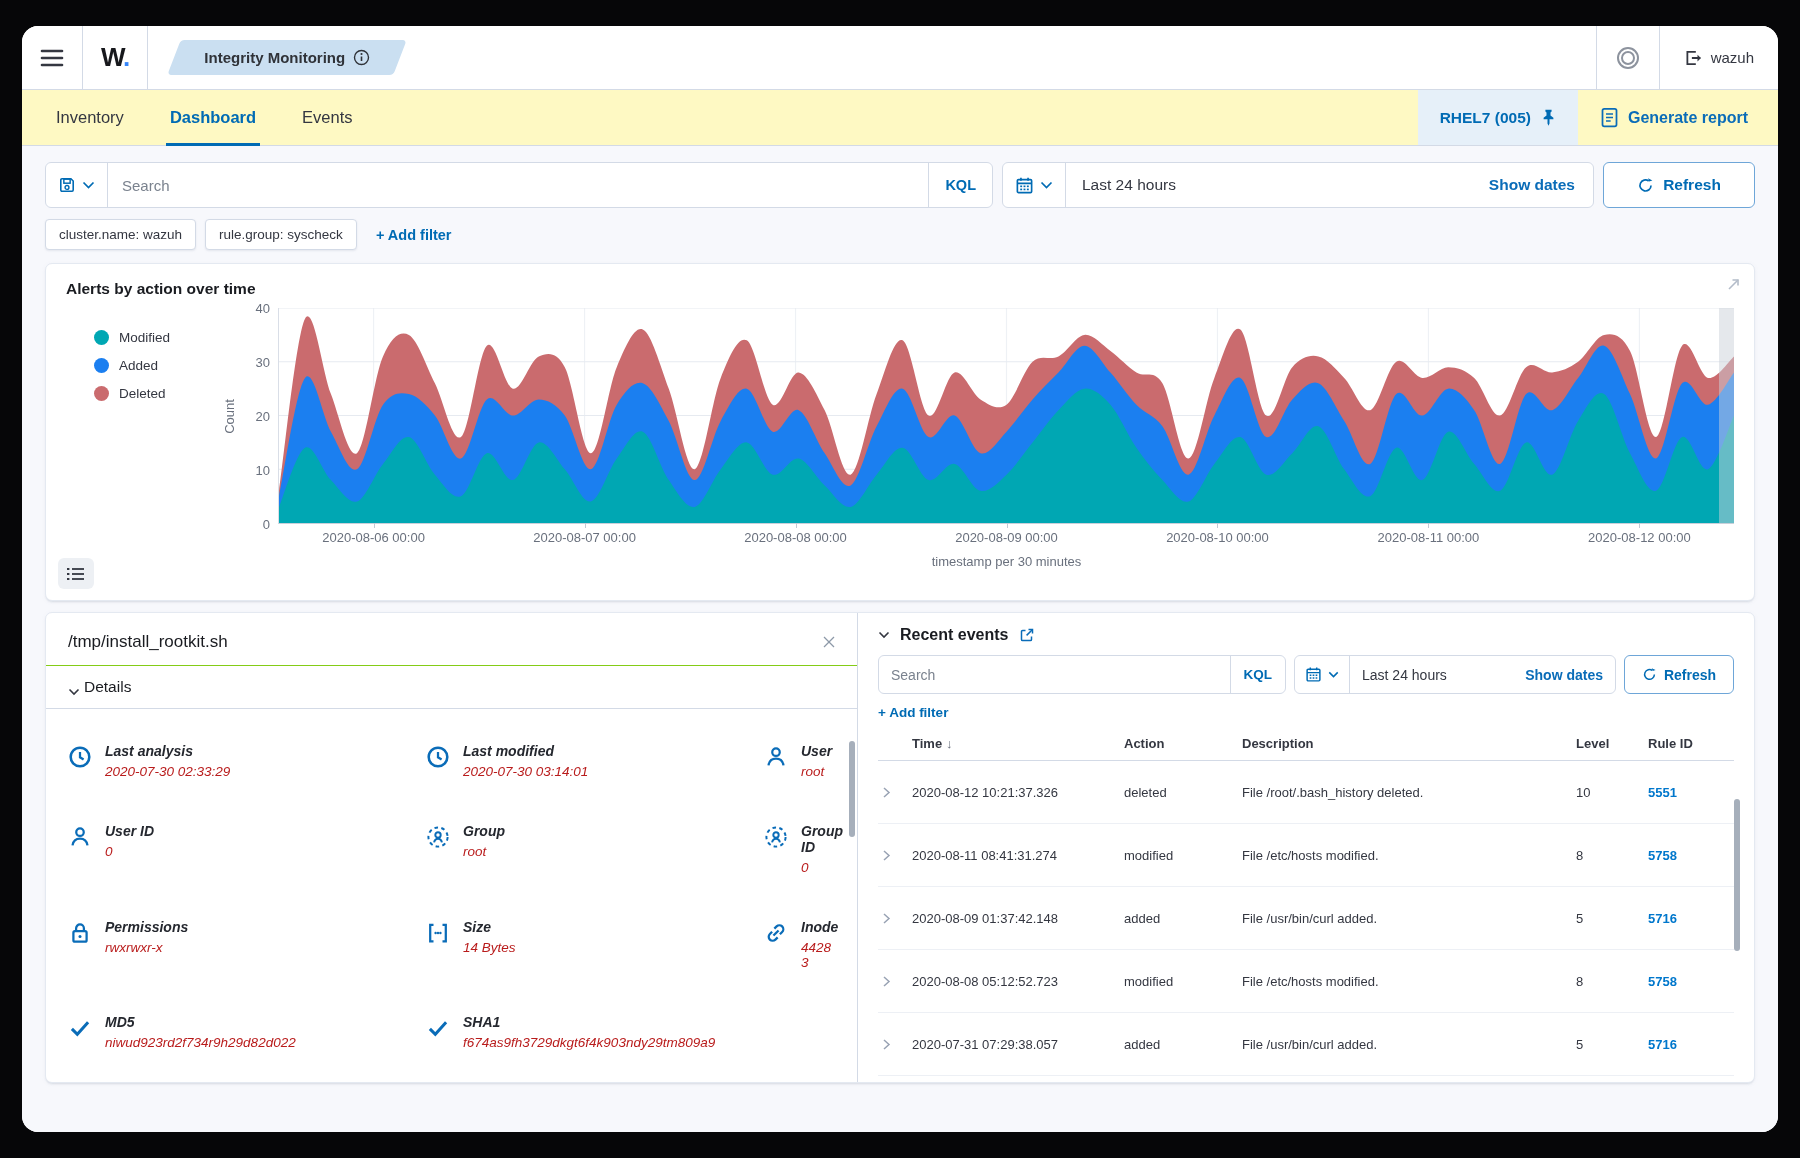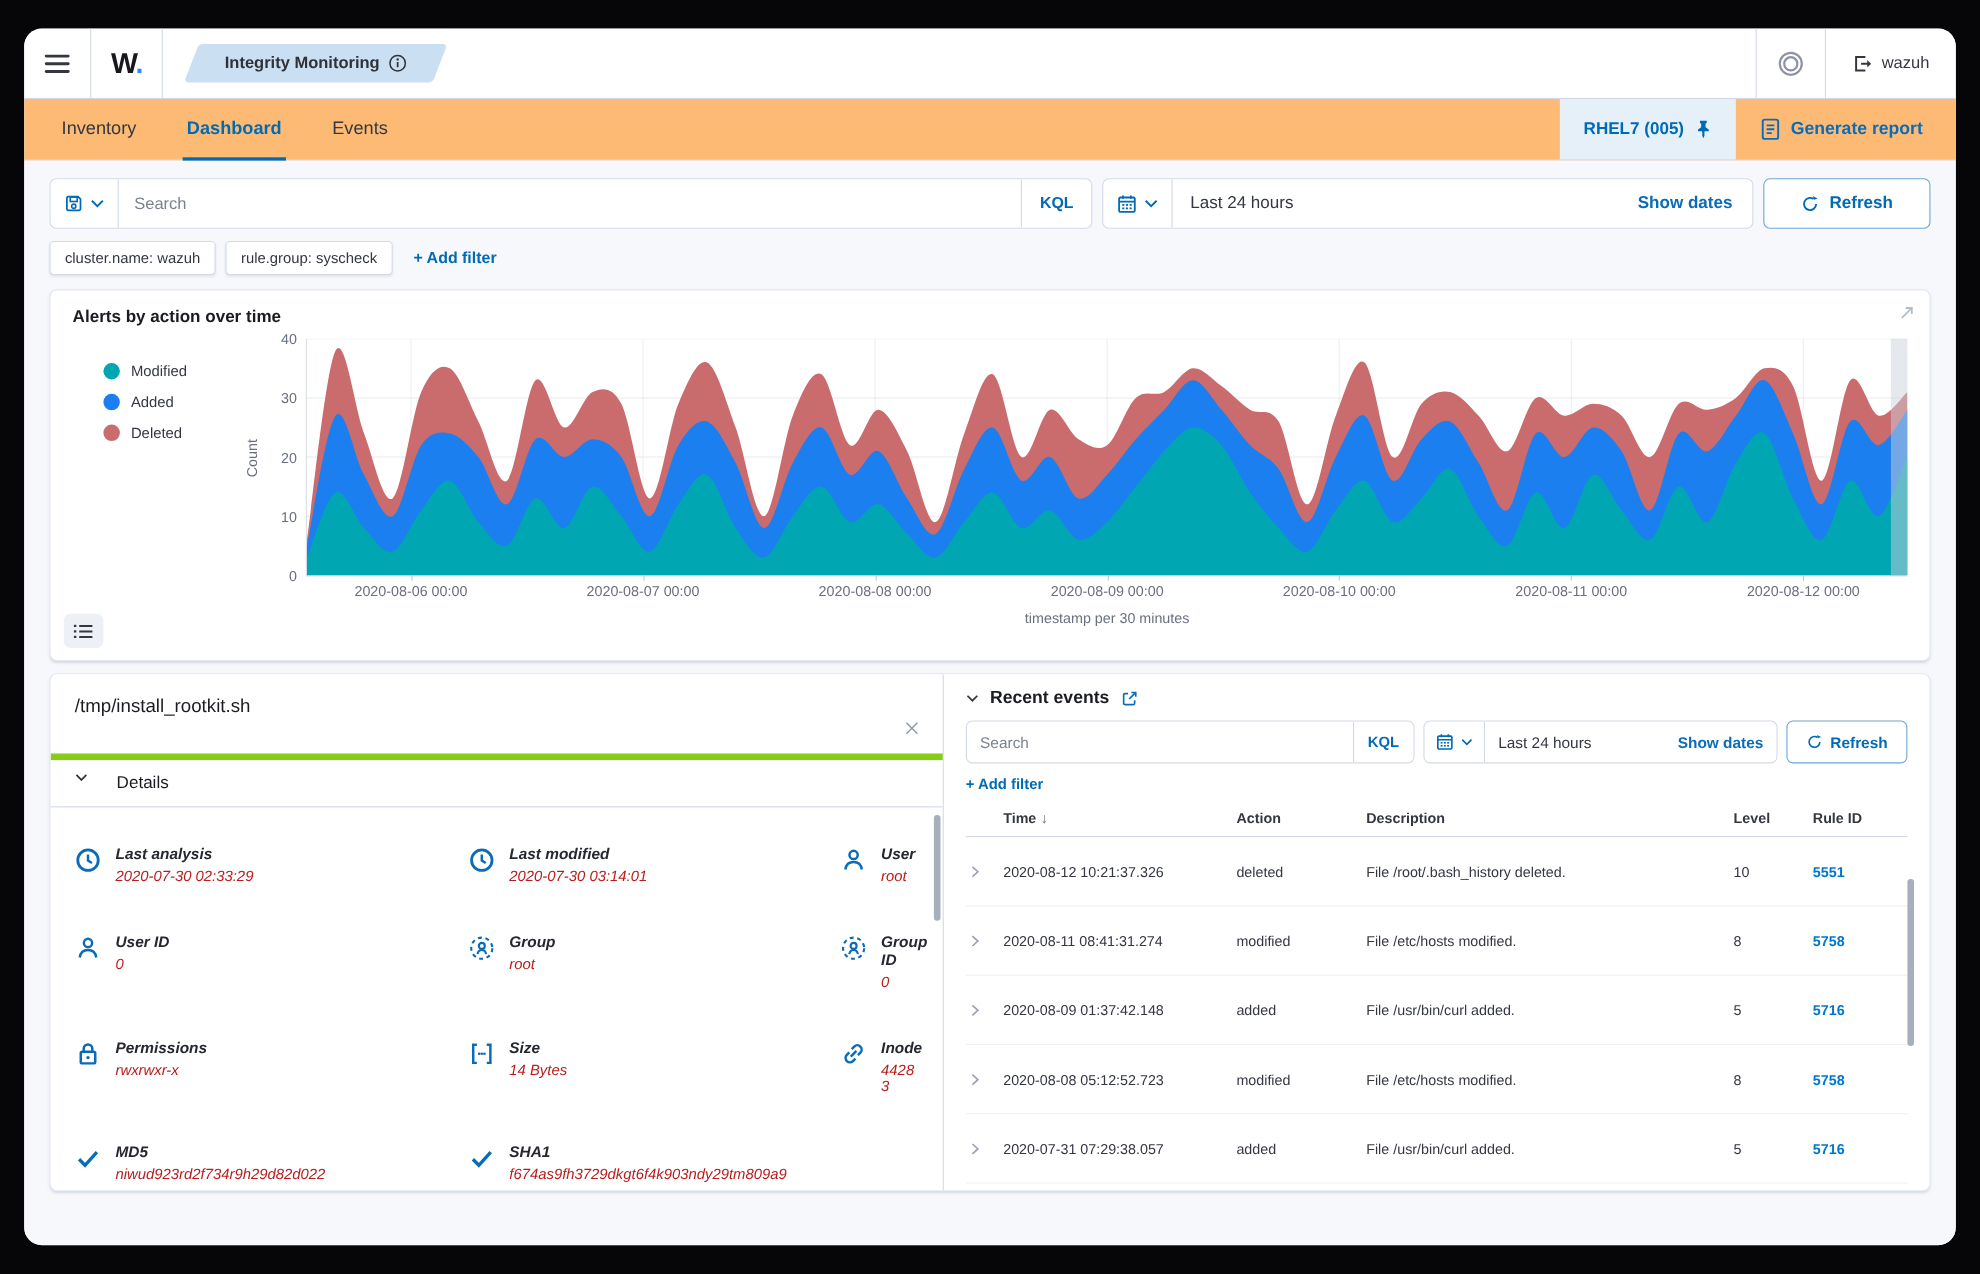--- a/index.html
+++ b/index.html
@@ -14,21 +14,21 @@
   .brand { font-weight:700; font-size:26px; color:#17181c; letter-spacing:-1px; }
   .brand .dot { color:#3585f9; }
   .crumb-wrap { display:flex; align-items:center; padding:12px 26px; }
   .crumb { position:relative; padding:9px 30px; }
   .crumb::before { content:""; position:absolute; inset:0; background:#cadff1; transform:skewX(-21deg); border-radius:4px; }
   .crumb-inner { position:relative; display:flex; align-items:center; gap:8px; font-size:15px; font-weight:600; color:#2f3238; }
   .tb-right { margin-left:auto; display:flex; align-items:stretch; }
   .user-btn { display:flex; align-items:center; gap:9px; font-size:15px; color:#343741; padding:0 24px; }
 
   
-  .tabbar { height:56px; border-bottom:1px solid #d3dae6; display:flex; align-items:stretch; padding-left:34px; flex-shrink:0; background:#fdba74; }
+  .tabbar { height:56px; border-bottom:1px solid #d3dae6; display:flex; align-items:stretch; padding-left:34px; flex-shrink:0; background:#fef9c3; }
   .tab { display:flex; align-items:center; font-size:16.5px; color:#343741; margin-right:46px; position:relative; cursor:pointer; }
   .tab.active { color:#006bb4; font-weight:700; }
   .tab.active::after { content:""; position:absolute; left:-4px; right:-4px; bottom:-1px; height:3px; background:#006bb4; }
   .tab-right { margin-left:auto; display:flex; align-items:stretch; }
   .agent-chip { background:#e6f0f9; display:flex; align-items:center; gap:10px; padding:0 22px; color:#006bb4; font-size:15.5px; font-weight:600; }
   .gen-report { display:flex; align-items:center; gap:9px; color:#0a6cb8; font-size:16px; font-weight:600; padding:0 30px 0 22px; }
 
   
   .content { flex:1; background:#f7f8fc; padding:16px 23px 0; overflow:hidden; }
 
@@ -66,24 +66,24 @@
   .xlabels { position:absolute; top:100%; left:0; right:0; height:26px; }
   .xlabels span { position:absolute; top:7px; transform:translateX(-50%); font-size:13px; color:#69707d; white-space:nowrap; }
   .xlabels i { position:absolute; top:0; width:1px; height:5px; background:#c2c9d4; }
   .x-caption { position:absolute; top:calc(100% + 31px); left:0; right:0; text-align:center; font-size:13px; color:#69707d; }
   .expand-icon { position:absolute; top:13px; right:13px; cursor:pointer; }
   .list-btn { position:absolute; left:12px; bottom:11px; width:36px; height:31px; background:#edf0f4; border:none; border-radius:6px; display:flex; align-items:center; justify-content:center; cursor:pointer; }
 
   
   .bottom-card { display:flex; height:471px; overflow:hidden; }
   .pane-left { width:812px; border-right:1px solid #d3dae6; position:relative; flex-shrink:0; }
-  .file-header { display:flex; align-items:flex-start; padding:19px 18px 13px 22px;flex-direction:column; }
+  .file-header { display:flex; align-items:flex-start; padding:19px 18px 13px 22px; }
   .file-path { font-size:17px; color:#1a1c21; }
   .close-x { margin-left:auto; cursor:pointer; padding:2px; }
-  .details-bar { border-top:6px solid #84cc16; border-bottom:1px solid #d3dae6; padding:12px 22px; display:flex; align-items:flex-start; gap:26px; font-size:15.5px; color:#1a1c21; cursor:pointer; }
+  .details-bar { border-top:1px solid #84cc16; border-bottom:1px solid #d3dae6; padding:12px 22px; display:flex; align-items:flex-end; gap:4px; font-size:15.5px; color:#1a1c21; cursor:pointer; }
   .details-grid { padding:34px 22px 0; display:grid; grid-template-columns:358px 338px 1fr; row-gap:44px; }
   .d-item { display:flex; gap:13px;font-style:italic; }
   .d-icon { flex-shrink:0; margin-top:2px; }
   .d-label { font-size:14px; font-weight:700; color:#25282f; }
   .d-value { font-size:13.5px; color:#b91c1c; margin-top:5px; word-break:break-all; padding-right:10px; }
   .pane-scroll { position:absolute; right:2px; top:128px; width:6px; height:96px; background:#a6afbb; border-radius:3px; }
 
   .pane-right { flex:1; padding:13px 20px 0; position:relative; }
   .re-header { display:flex; align-items:center; gap:10px; margin-bottom:11px; }
   .re-title { font-size:16px; color:#1a1c21; font-weight:600; }

